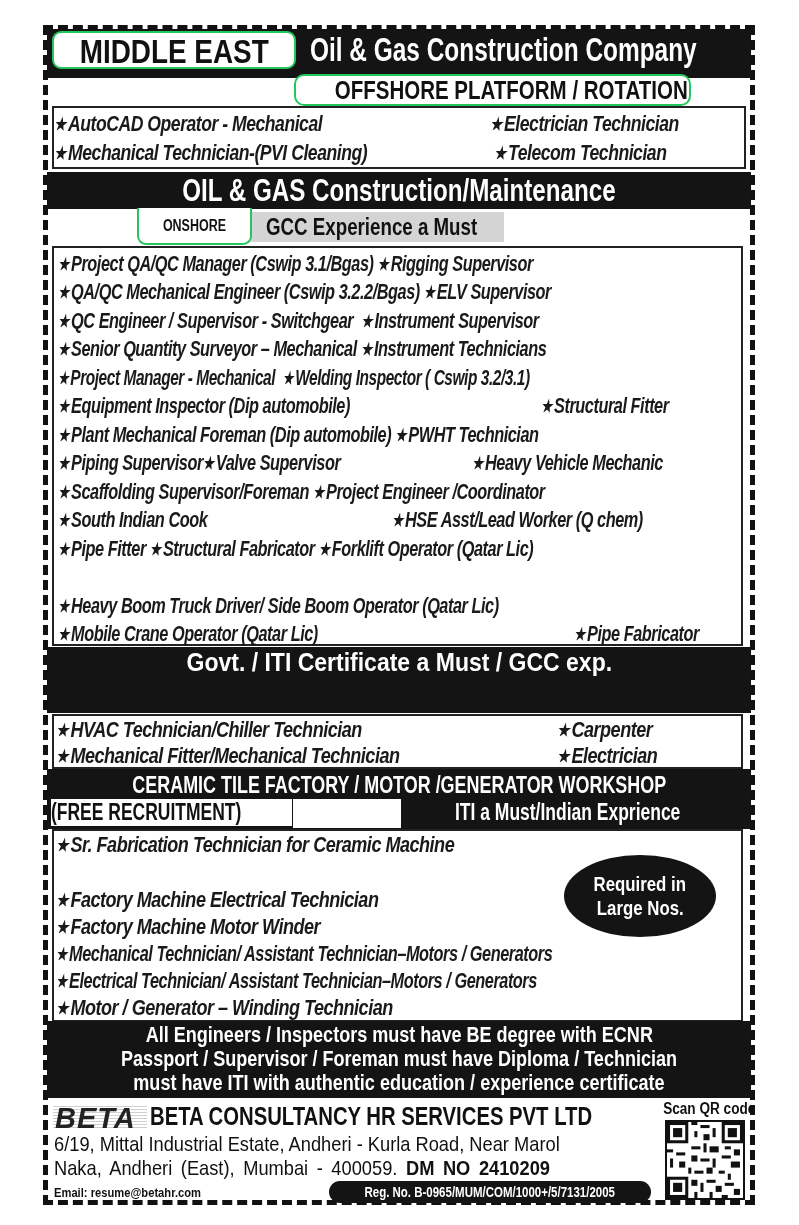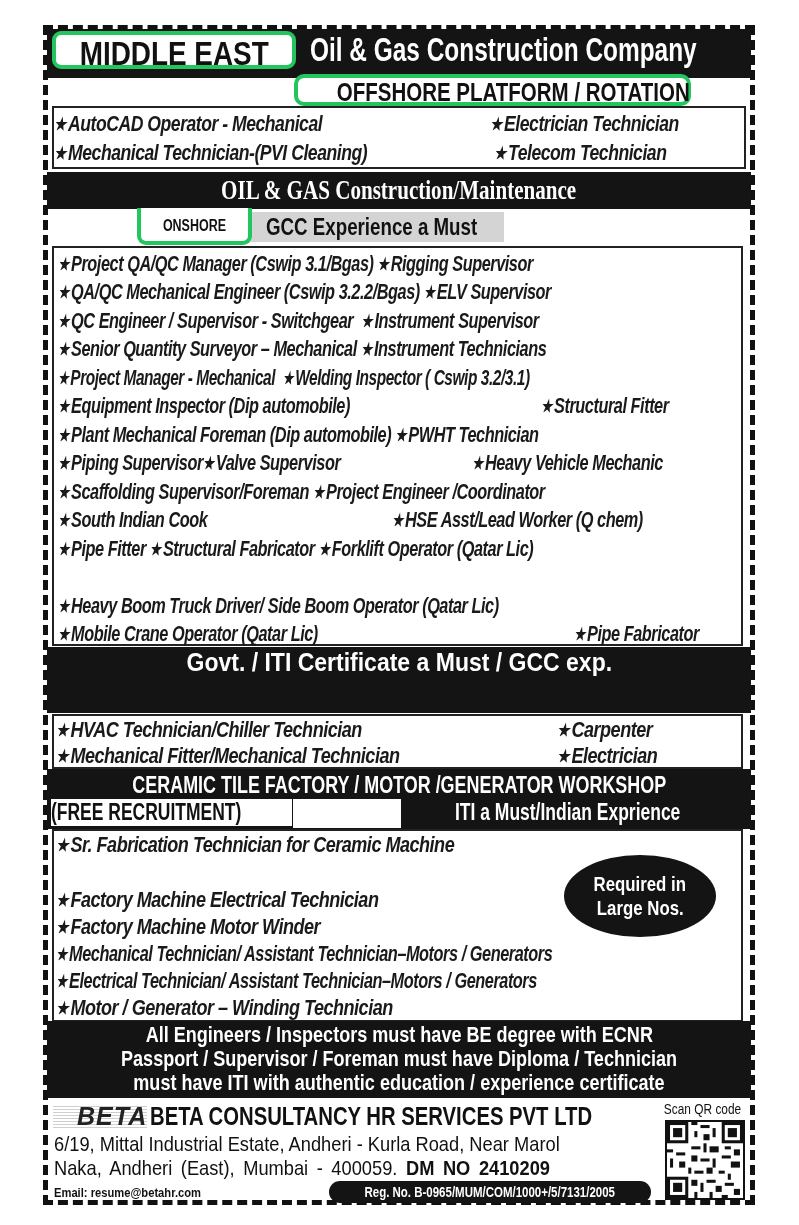--- a/index.html
+++ b/index.html
@@ -7,21 +7,21 @@
          font-family:"Liberation Sans", sans-serif; color:#111; }
   .frame { position:absolute; left:43px; top:25px; width:712px; height:1180px;
            box-sizing:border-box; border:5px dashed #111; }
   .abs { position:absolute; }
   .band { position:absolute; background:#141414; color:#fff; }
   .box { position:absolute; background:#fff; border:2px solid #222; box-sizing:border-box;font-style:italic; }
   .row { position:absolute; left:0; height:28px; line-height:28px; font-weight:bold;
          font-size:22px; white-space:nowrap; color:#1a1a1a; letter-spacing:-0.6px; }
   .star { font-size:17px; margin-right:3px; position:relative; top:-1px; }
   .center { text-align:center; }
-  .pill { position:absolute; background:#fff; border:4px solid #22c55e; border-radius:10px; box-sizing:border-box;
+  .pill { position:absolute; background:#fff; border:2px solid #22c55e; border-radius:10px; box-sizing:border-box;
           color:#111; font-weight:bold; text-align:center; white-space:nowrap; }
   .sx { display:inline-block; transform:scaleX(0.82); transform-origin:left center; }
   .sxc { display:inline-block; transform:scaleX(0.82); transform-origin:center center; }
   .seal { position:absolute; left:566px; top:857px; width:148px; height:78px; background:#141414;
           border-radius:50%; color:#fff; font-weight:bold; font-size:21px; line-height:24px;
           text-align:center; display:flex; flex-direction:column; justify-content:center;
           box-shadow:0 0 0 2px #141414; }
   .qr { position:absolute; left:665px; top:1120px; width:80px; height:80px; background:#fff;
         border:2px solid #111; box-sizing:border-box; }
 </style>
@@ -41,21 +41,21 @@
   <span class="sxc">OFFSHORE PLATFORM / ROTATION</span>
 </div>
 
 <div class="box" style="left:52px; top:106px; width:694px; height:63px;">
   <div class="row" style="left:0px; top:2px;"><span class="sx" style="transform:scaleX(0.8);"><span class="star">★</span><span>AutoCAD Operator - Mechanical</span></span></div>
   <div class="row" style="left:436px; top:2px;"><span class="sx" style="transform:scaleX(0.8);"><span class="star">★</span><span>Electrician Technician</span></span></div>
   <div class="row" style="left:0px; top:31px;"><span class="sx" style="transform:scaleX(0.8);"><span class="star">★</span><span>Mechanical Technician-(PVI Cleaning)</span></span></div>
   <div class="row" style="left:440px; top:31px;"><span class="sx" style="transform:scaleX(0.8);"><span class="star">★</span><span>Telecom Technician</span></span></div>
 </div>
 
-<div class="band center" style="left:47px; top:172px; width:704px; height:37px; line-height:37px; font-weight:bold; font-size:27px;font-family:Liberation Serif, serif;">
+<div class="band center" style="left:47px; top:172px; width:704px; height:37px; line-height:37px; font-weight:bold; font-size:31px;">
   <span class="sxc" style="transform:scaleX(0.78);">OIL &amp; GAS Construction/Maintenance</span>
 </div>
 
 <div class="abs" style="left:250px; top:212px; width:254px; height:30px; background:#d4d4d4;"></div>
 <div class="pill" style="left:137px; top:208px; width:115px; height:37px; font-size:16px; line-height:36px; border-radius:0 0 9px 9px; border-top:none;">
   <span class="sxc" style="transform:scaleX(0.78);">ONSHORE</span>
 </div>
 <div class="abs" style="left:266px; top:212px; height:30px; line-height:30px; font-weight:bold; font-size:24px; white-space:nowrap;">
   <span class="sx" style="transform:scaleX(0.78);">GCC Experience a Must</span>
 </div>
@@ -119,38 +119,38 @@
   <div><span class="sxc" style="transform:scaleX(0.8);">Large Nos.</span></div>
 </div>
 
 <div class="band center" style="left:47px; top:1021px; width:704px; height:77px; font-weight:bold; font-size:22px; line-height:24px; padding-top:2px; box-sizing:border-box;">
   <div style="white-space:nowrap;"><span class="sxc" style="transform:scaleX(0.82);">All Engineers / Inspectors must have BE degree with ECNR</span></div>
   <div style="white-space:nowrap;"><span class="sxc" style="transform:scaleX(0.82);">Passport / Supervisor  / Foreman must have Diploma / Technician</span></div>
   <div style="white-space:nowrap;"><span class="sxc" style="transform:scaleX(0.82);">must have ITI with authentic education / experience certificate</span></div>
 </div>
 
 <div class="abs" style="left:53px; top:1104px; width:94px; height:24px; background:repeating-linear-gradient(#fff 0 2px, #cfcfcf 2px 3px);">
-  <span style="position:absolute; left:2px; top:-2px; font-weight:bold; font-style:italic; font-size:25px; letter-spacing:1px; color:#222;margin-left:22px;">BETA</span>
+  <span style="position:absolute; left:2px; top:-2px; font-weight:bold; font-style:italic; font-size:29px; letter-spacing:1px; color:#222;">BETA</span>
 </div>
 <div class="abs" style="left:150px; top:1101px; height:30px; line-height:30px; font-weight:bold; font-size:26px; white-space:nowrap;">
   <span class="sx" style="transform:scaleX(0.78);">BETA CONSULTANCY HR SERVICES PVT LTD</span>
 </div>
 <div class="abs" style="left:54px; top:1131px; height:26px; line-height:26px; font-size:21px; white-space:nowrap;">
   <span class="sx" style="transform:scaleX(0.87);">6/19, Mittal Industrial Estate, Andheri - Kurla Road, Near Marol</span>
 </div>
 <div class="abs" style="left:54px; top:1155px; height:26px; line-height:26px; font-size:21px; white-space:nowrap;">
   <span class="sx" style="transform:scaleX(0.87); word-spacing:4px;"><span>Naka, Andheri (East), Mumbai - 400059.</span> <b>DM NO 2410209</b></span>
 </div>
 <div class="abs" style="left:54px; top:1181px; height:24px; line-height:24px; font-weight:bold; font-size:13px; white-space:nowrap;">
   <span class="sx" style="transform:scaleX(0.86);">Email: resume@betahr.com</span>
 </div>
 <div class="abs" style="left:329px; top:1181px; width:322px; height:22px; background:#141414; color:#fff; border-radius:11px; font-weight:bold; font-size:14px; line-height:22px; white-space:nowrap; text-align:center; overflow:hidden;">
   <span class="sxc" style="transform:scaleX(0.82);">Reg. No. B-0965/MUM/COM/1000+/5/7131/2005</span>
 </div>
-<div class="abs" style="left:655px; top:1100px; width:96px; text-align:center; font-weight:normal; font-size:14px; line-height:18px; white-space:nowrap;">
+<div class="abs" style="left:655px; top:1100px; width:96px; text-align:center; font-weight:bold; font-size:16px; line-height:18px; white-space:nowrap;">
   <span class="sxc" style="transform:scaleX(0.85);">Scan QR code</span>
 </div>
 <div class="qr">
   <svg width="76" height="76" viewBox="0 0 25 25">
     <rect x="0" y="0" width="7" height="7" fill="#111"></rect>
       <rect x="1" y="1" width="5" height="5" fill="#fff"></rect>
       <rect x="2" y="2" width="3" height="3" fill="#111"></rect>
     <rect x="18" y="0" width="7" height="7" fill="#111"></rect>
       <rect x="19" y="1" width="5" height="5" fill="#fff"></rect>
       <rect x="20" y="2" width="3" height="3" fill="#111"></rect>

